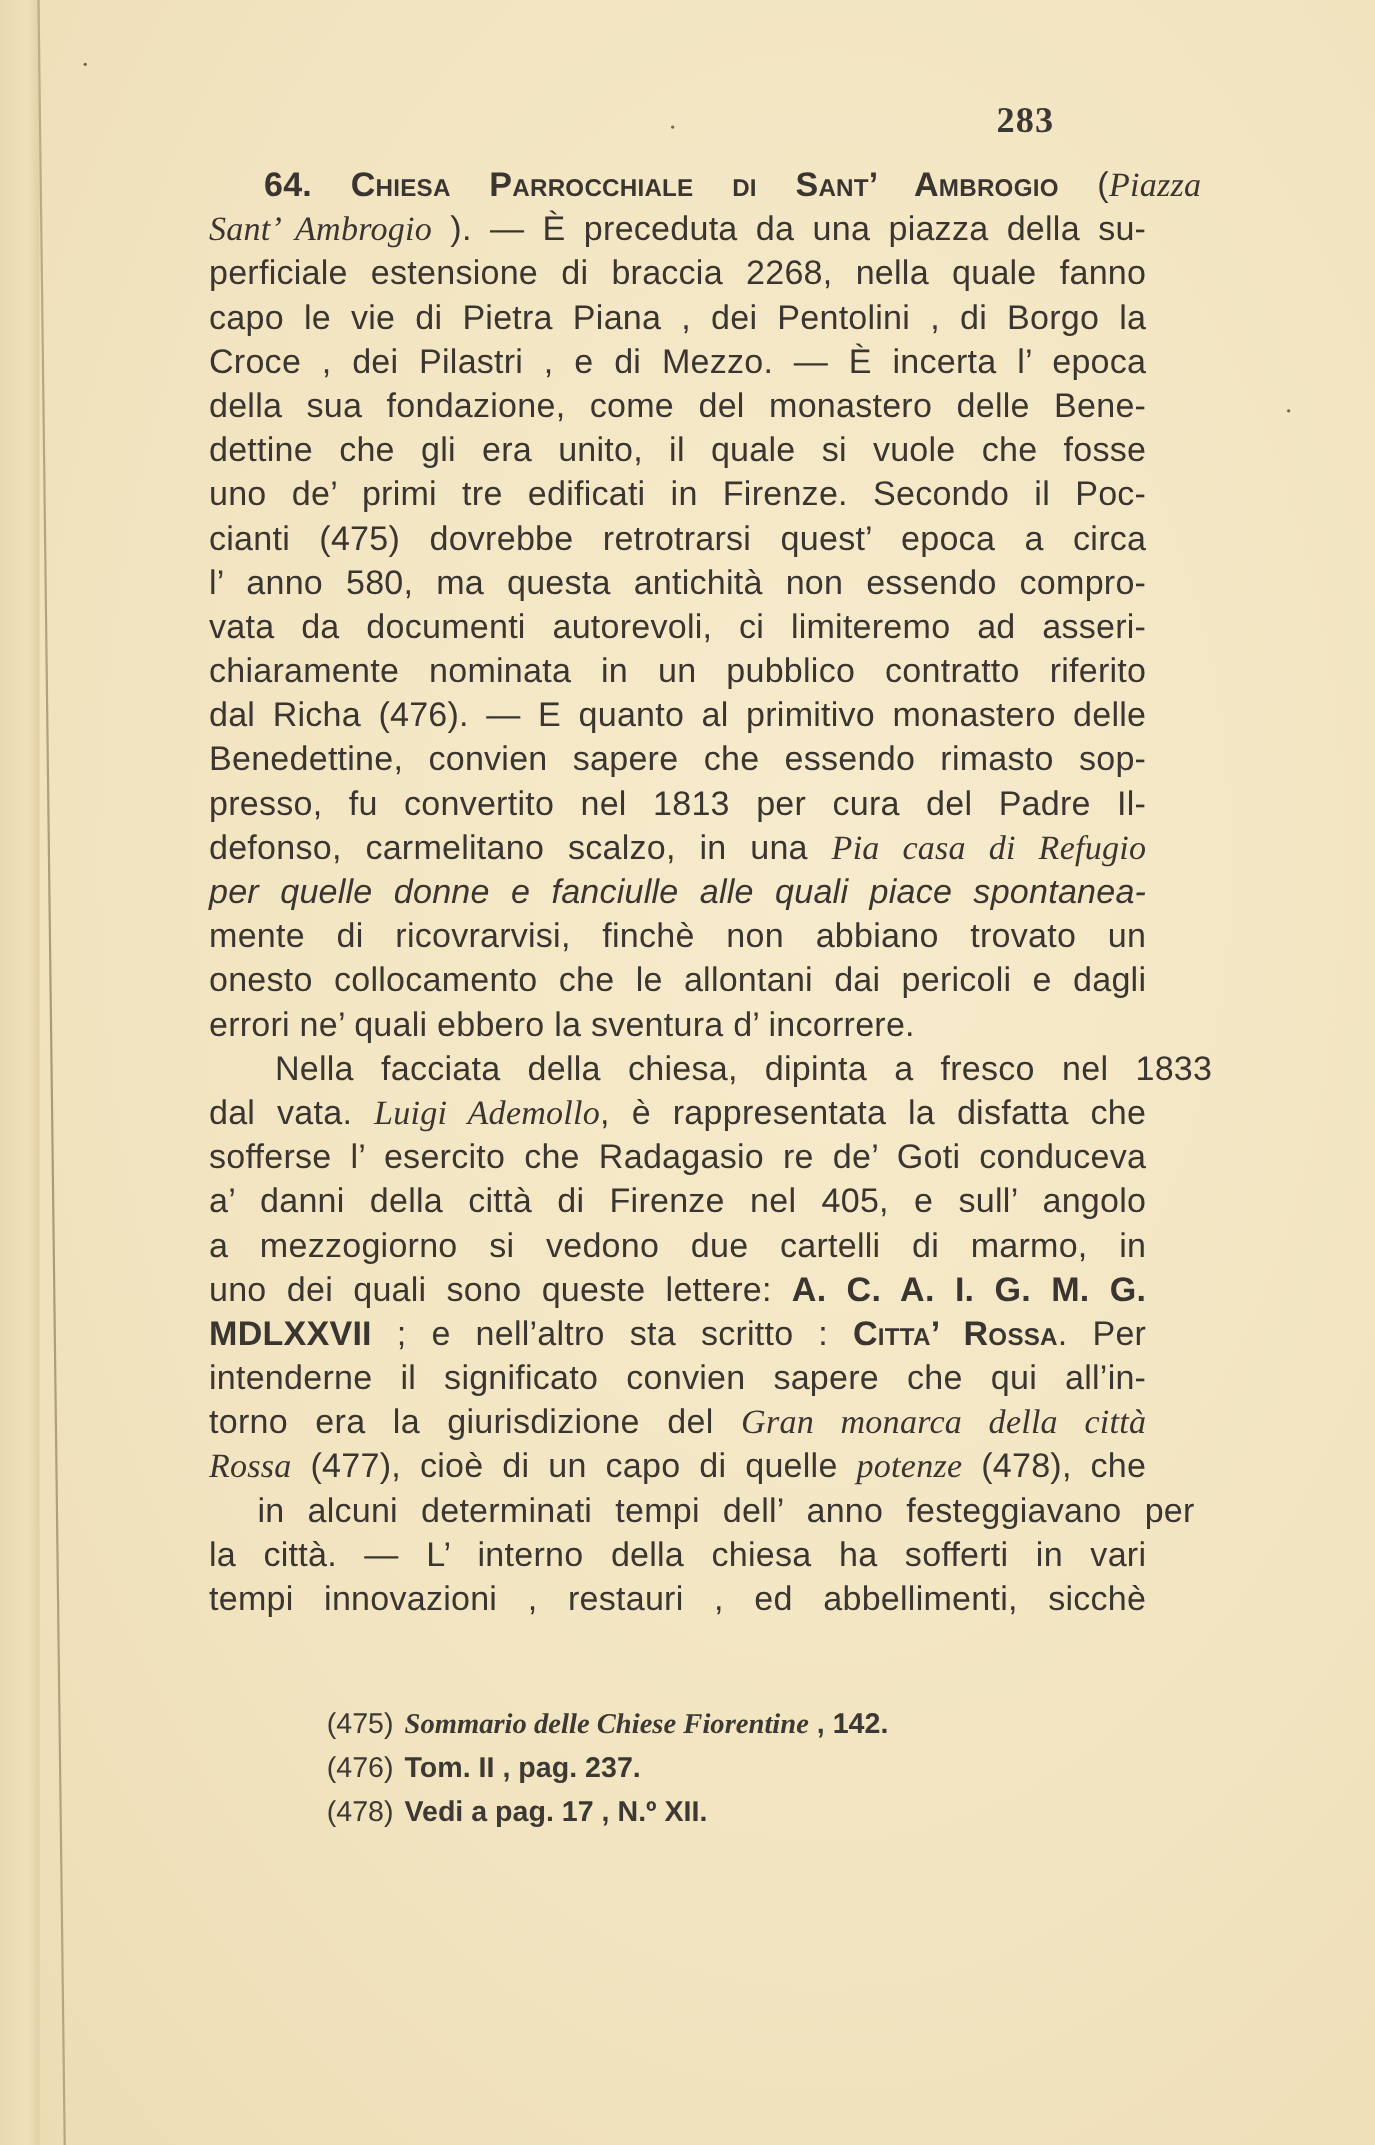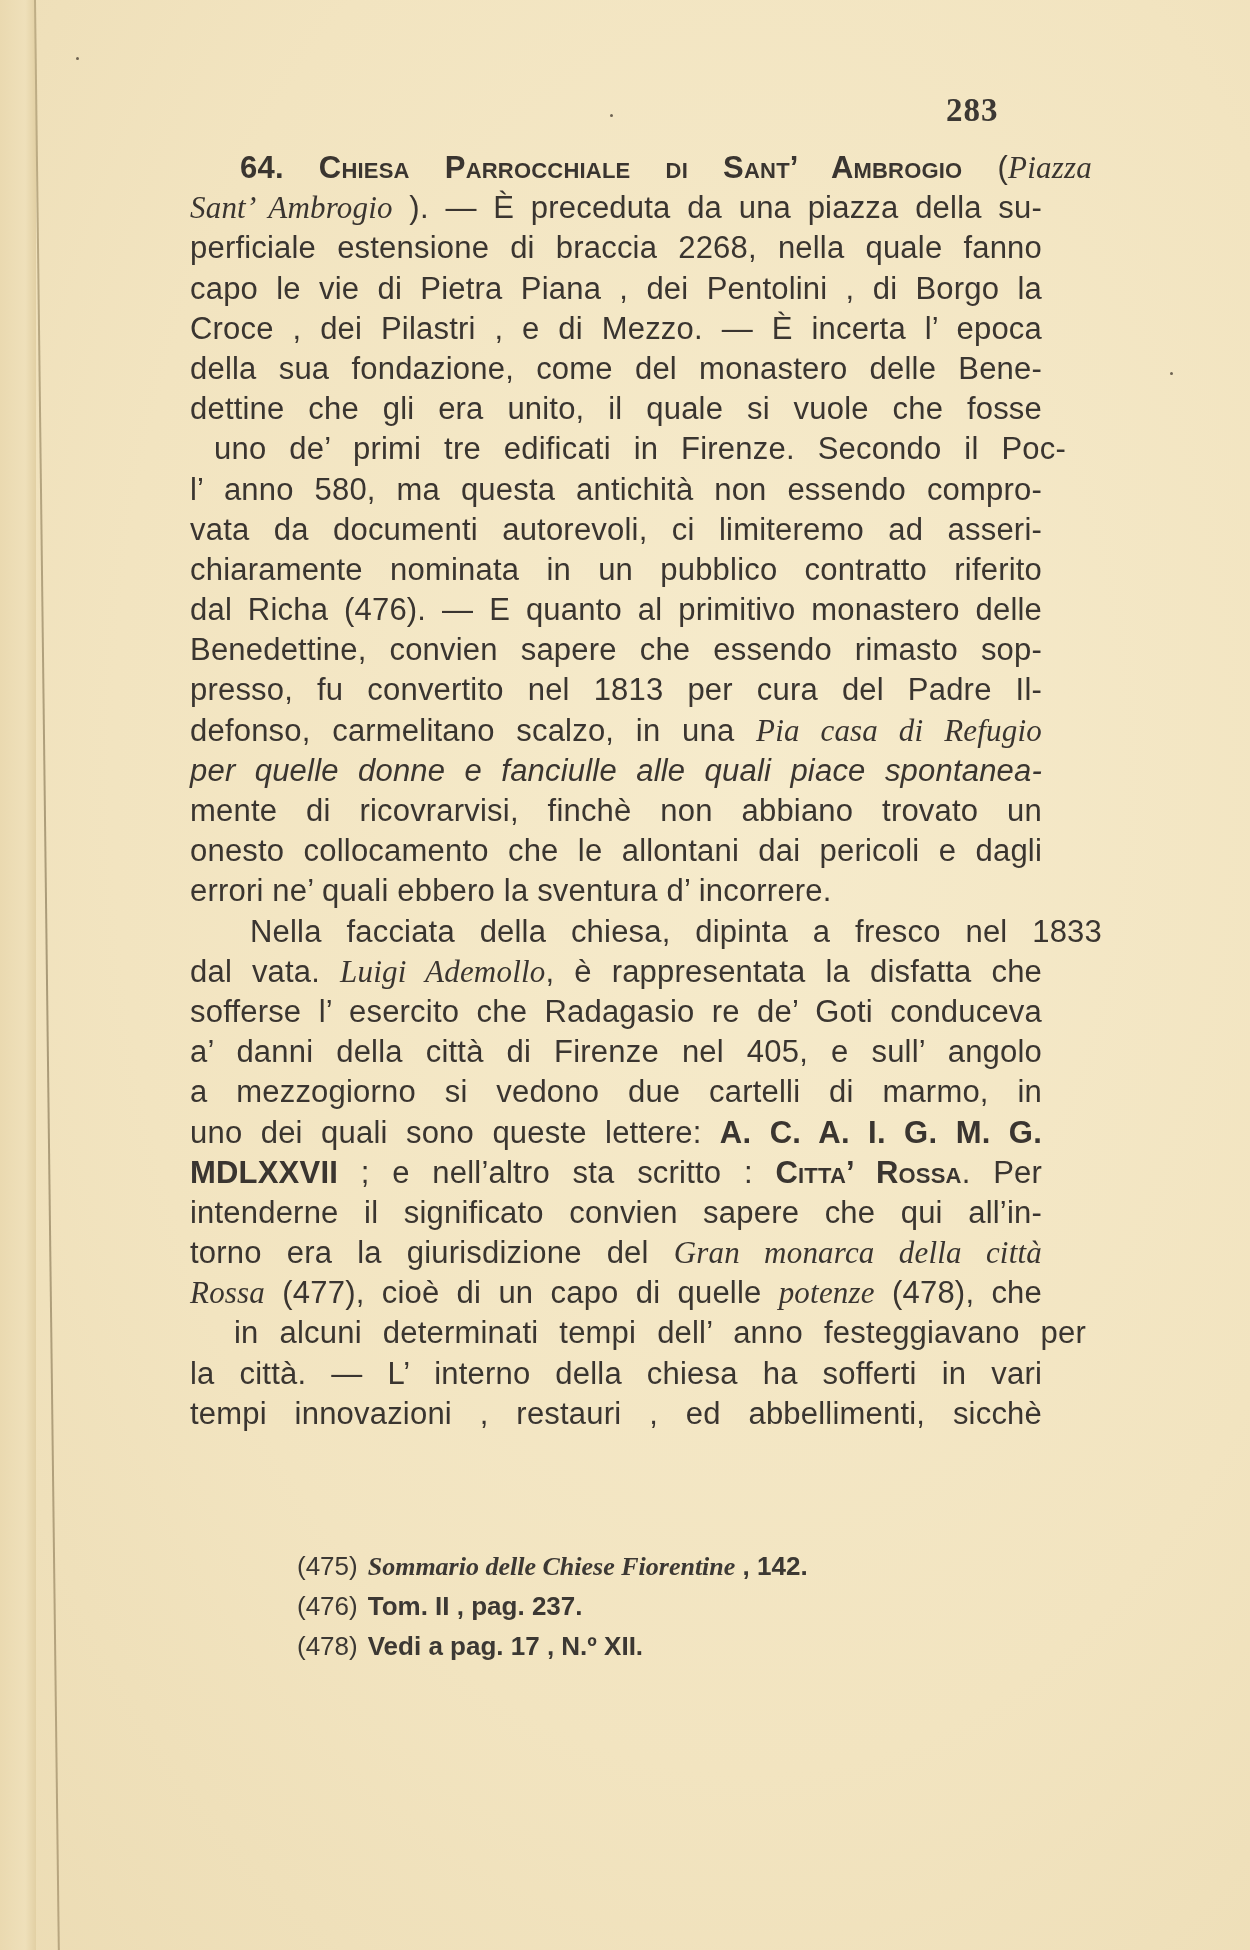--- a/index.html
+++ b/index.html
@@ -19,21 +19,21 @@
     position: absolute; left: 0; top: 0; width: 36px; height: 1950px;
     background: linear-gradient(90deg, #ead9b0 0%, #efe0ba 70%, #e2d0a4 100%);
   }
   .binding-line {
     position: absolute; left: 34px; top: 0; width: 2px; height: 1950px;
     background: linear-gradient(180deg, #bfae86 0%, #a99a78 50%, #b8a680 100%);
     transform-origin: top left;
     transform: skewX(0.7deg);
   }
   .page-number {
-    position: absolute; left: 946px; top: 92px;
+    position: absolute; left: 906px; top: 92px;
     font-size: 33px; font-weight: bold; letter-spacing: 1px;
     color: #3c3833;
   }
   .text-block {
     position: absolute; left: 190px; top: 148px; width: 852px;
   }
   .line {
     height: 40.2px; line-height: 40.2px;
     font-size: 31px;
     white-space: nowrap;
@@ -70,21 +70,22 @@
   <div class="page-number">283</div>
 
   <div class="text-block" id="text-block">
       <div class="line head" style="display: block; width: 852px; text-align-last: justify;"><span style="font-weight: bold;">64. </span><span class="sc">Chiesa Parrocchiale di Sant’ Ambrogio</span><span> (</span><span class="it">Piazza</span></div>
       <div class="line" style="display: block; width: 852px; text-align-last: justify;"><span class="it">Sant’ Ambrogio</span><span> ). — È preceduta da una piazza della su-</span></div>
       <div class="line" style="display: block; width: 852px; text-align-last: justify;"><span>perficiale estensione di braccia 2268, nella quale fanno</span></div>
       <div class="line" style="display: block; width: 852px; text-align-last: justify;"><span>capo le vie di Pietra Piana , dei Pentolini , di Borgo la</span></div>
       <div class="line" style="display: block; width: 852px; text-align-last: justify;"><span>Croce , dei Pilastri , e di Mezzo. — È incerta l’ epoca</span></div>
       <div class="line" style="display: block; width: 852px; text-align-last: justify;"><span>della sua fondazione, come del monastero delle Bene-</span></div>
       <div class="line" style="display: block; width: 852px; text-align-last: justify;"><span>dettine che gli era unito, il quale si vuole che fosse</span></div>
-      <div class="line" style="display: block; width: 852px; text-align-last: justify; margin-left: 24px;"><span>uno de’ primi tre edificati in Firenze. Secondo il Poc-</span></div>
+      <div class="line" style="display: block; width: 852px; text-align-last: justify;"><span>uno de’ primi tre edificati in Firenze. Secondo il Poc-</span></div>
+      <div class="line" style="display: block; width: 852px; text-align-last: justify;"><span>cianti (475) dovrebbe retrotrarsi quest’ epoca a circa</span></div>
       <div class="line" style="display: block; width: 852px; text-align-last: justify;"><span>l’ anno 580, ma questa antichità non essendo compro-</span></div>
       <div class="line" style="display: block; width: 852px; text-align-last: justify;"><span>vata da documenti autorevoli, ci limiteremo ad asseri-</span></div>
       <div class="line" style="display: block; width: 852px; text-align-last: justify;"><span>chiaramente nominata in un pubblico contratto riferito</span></div>
       <div class="line" style="display: block; width: 852px; text-align-last: justify;"><span>dal Richa (476). — E quanto al primitivo monastero delle</span></div>
       <div class="line" style="display: block; width: 852px; text-align-last: justify;"><span>Benedettine, convien sapere che essendo rimasto sop-</span></div>
       <div class="line" style="display: block; width: 852px; text-align-last: justify;"><span>presso, fu convertito nel 1813 per cura del Padre Il-</span></div>
       <div class="line" style="display: block; width: 852px; text-align-last: justify;"><span>defonso, carmelitano scalzo, in una </span><span class="it">Pia casa di Refugio</span></div>
       <div class="line" style="display: block; width: 852px; text-align-last: justify; font-style: italic;"><span>per quelle donne e fanciulle alle quali piace spontanea-</span></div>
       <div class="line" style="display: block; width: 852px; text-align-last: justify;"><span>mente di ricovrarvisi, finchè non abbiano trovato un</span></div>
       <div class="line" style="display: block; width: 852px; text-align-last: justify;"><span>onesto collocamento che le allontani dai pericoli e dagli</span></div>

